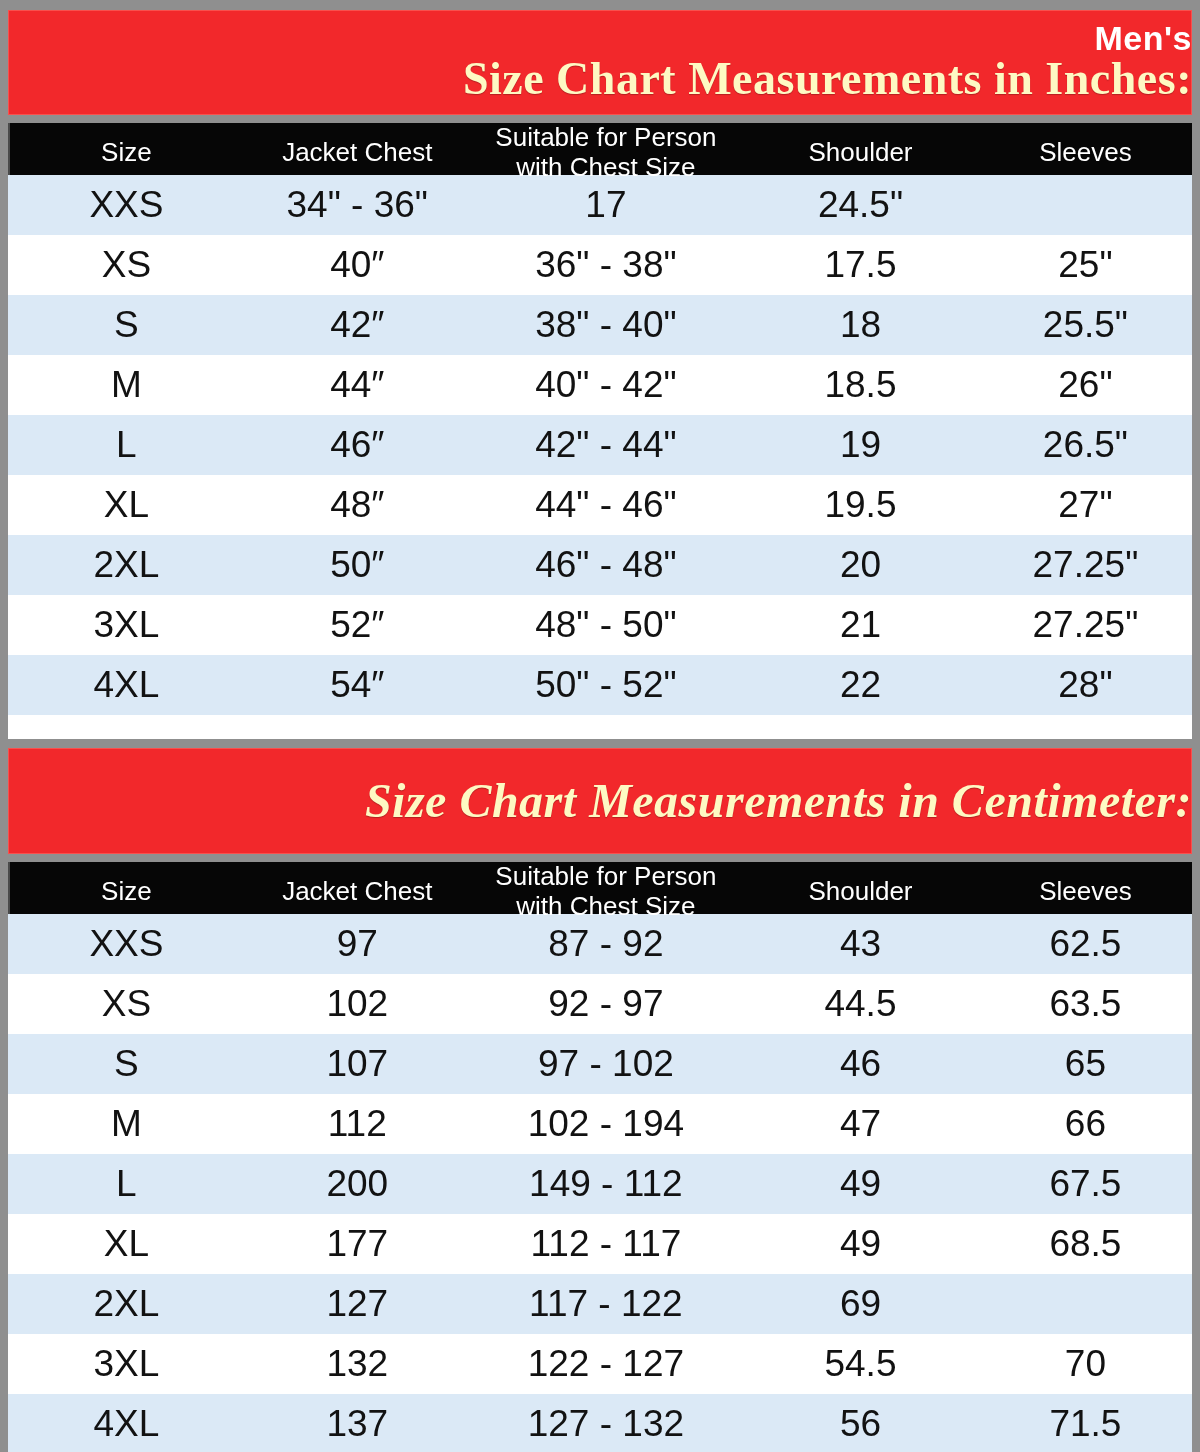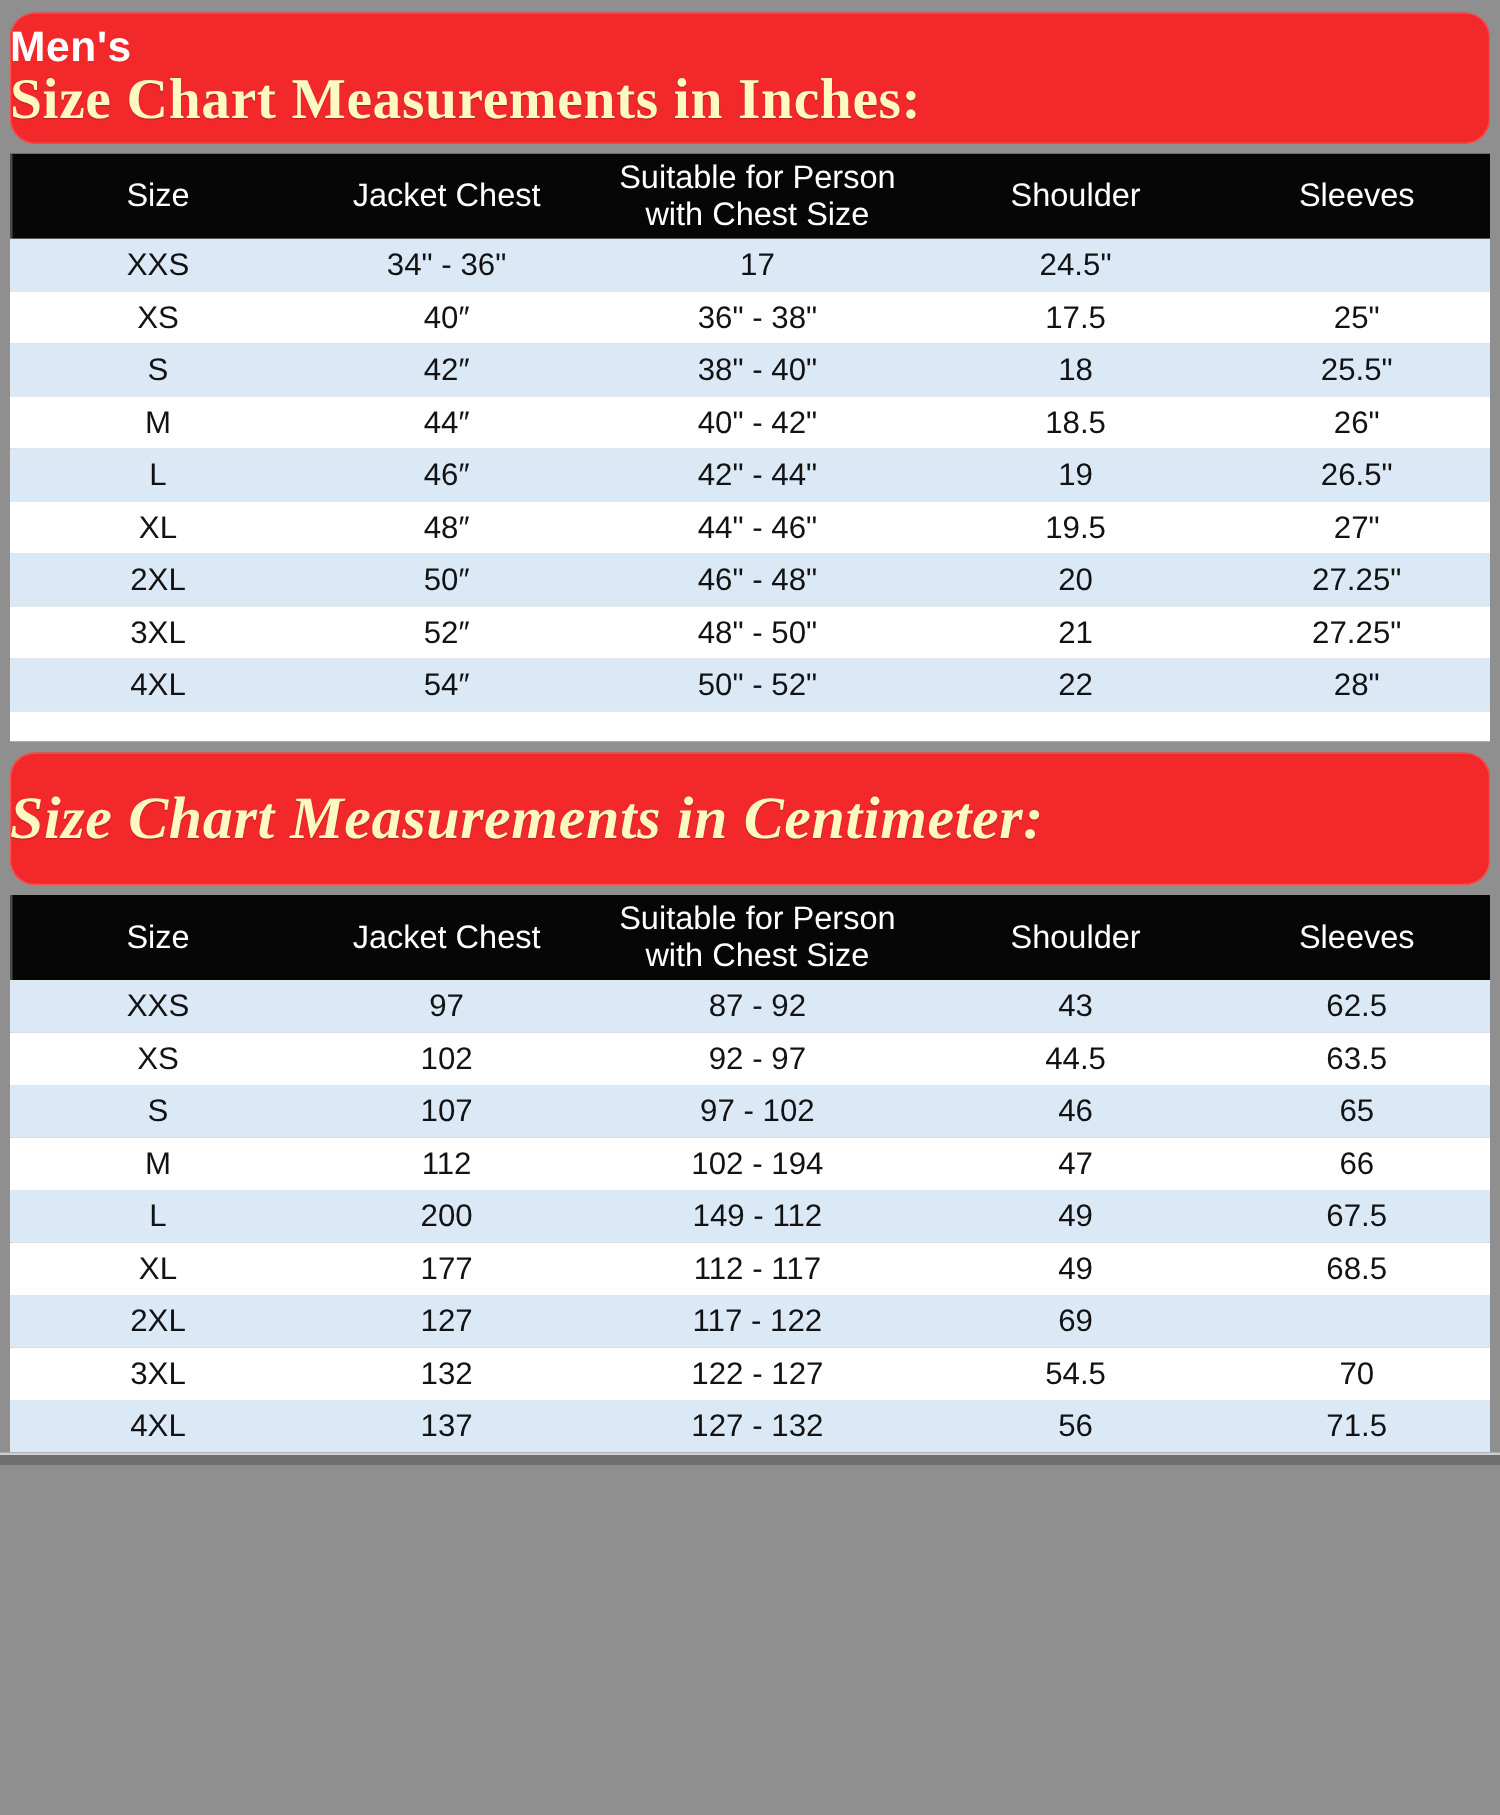--- a/index.html
+++ b/index.html
@@ -12,24 +12,23 @@
   }
   .inset { margin-left: 8px; margin-right: 8px; }
   .gap10 { height: 10px; }
   .gap9  { height: 9px; }
   .gap8  { height: 8px; }
 
   .banner {
     background: #f2282b;
     display: flex;
     flex-direction: column;
-    align-items: flex-start;
+    align-items: flex-end;
     justify-content: center;
     box-shadow: inset 0 0 0 1px #f9504d;
-    border-radius: 20px;
   }
   .banner-1 { height: 105px; }
   .banner-2 { height: 106px; font-style: italic; }
   .pretitle {
     color: #ffffff;
     font-weight: bold;
     font-size: 34px;
     line-height: 0.95;
     letter-spacing: 0.5px;
   }
@@ -39,41 +38,41 @@
     font-weight: bold;
     font-size: 46px;
     line-height: 1.05;
     letter-spacing: 0.5px;
     text-shadow: 0 1px 1px rgba(0,0,0,0.25);
   }
   .banner-2 .banner-title { font-size: 48px; }
 
   .thead {
     background: #060606;
-    height: 68px;
+    height: 52px;
     display: grid;
     grid-template-columns: 20% 19% 23% 20% 18%;
     align-items: center;
     color: #ffffff;
     font-size: 26px;
     text-align: center;
     box-shadow: inset 2px 0 0 #4a4a4a;
   }
   .thead .cell { line-height: 1.15; padding: 0 8px; }
 
   .tbody {
     box-shadow: inset 2px 0 0 #6a6a6a;
   }
   .row {
     display: grid;
     grid-template-columns: 20% 19% 23% 20% 18%;
-    height: 42px;
+    height: 60px;
     align-items: center;
     text-align: center;
-    font-size: 25px;
+    font-size: 37px;
     color: #121212;
     background: #ffffff;
   }
   .row:nth-child(odd) { background: #dbe9f6; }
 
   .white-spacer { height: 24px; background: #ffffff; }
 
   .bottom-bar {
     height: 10px;
     background: #6f6f6f;

